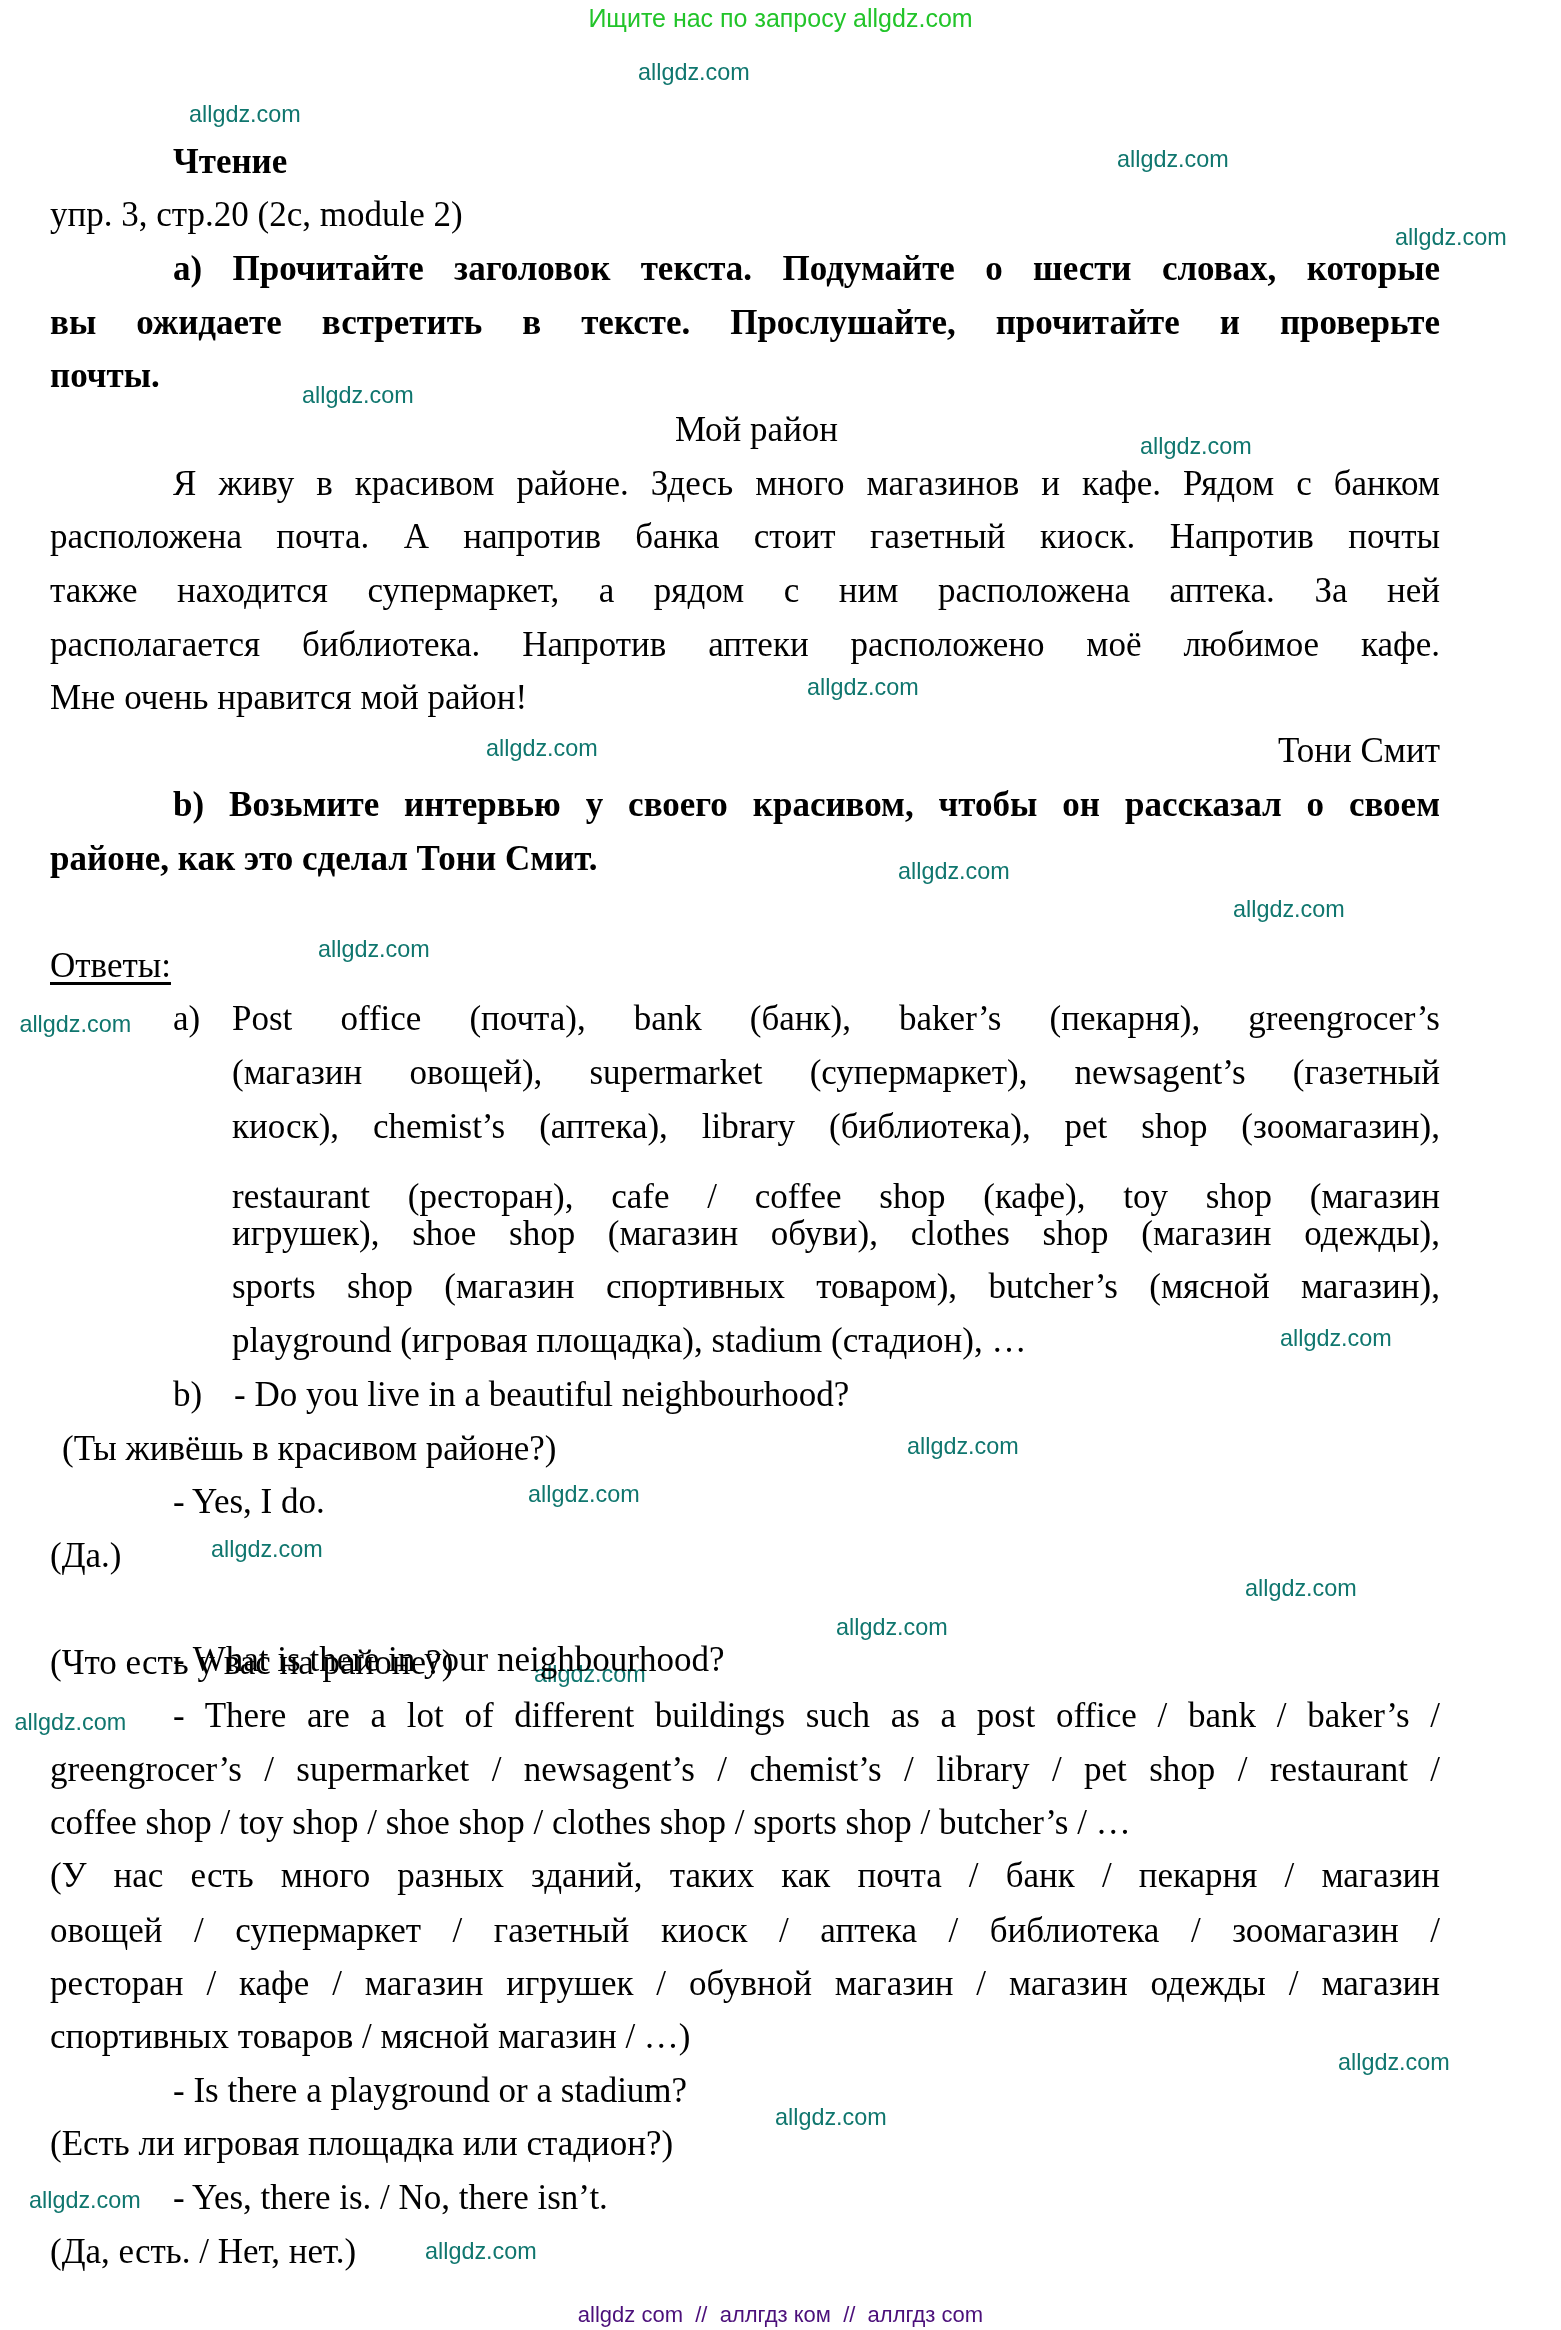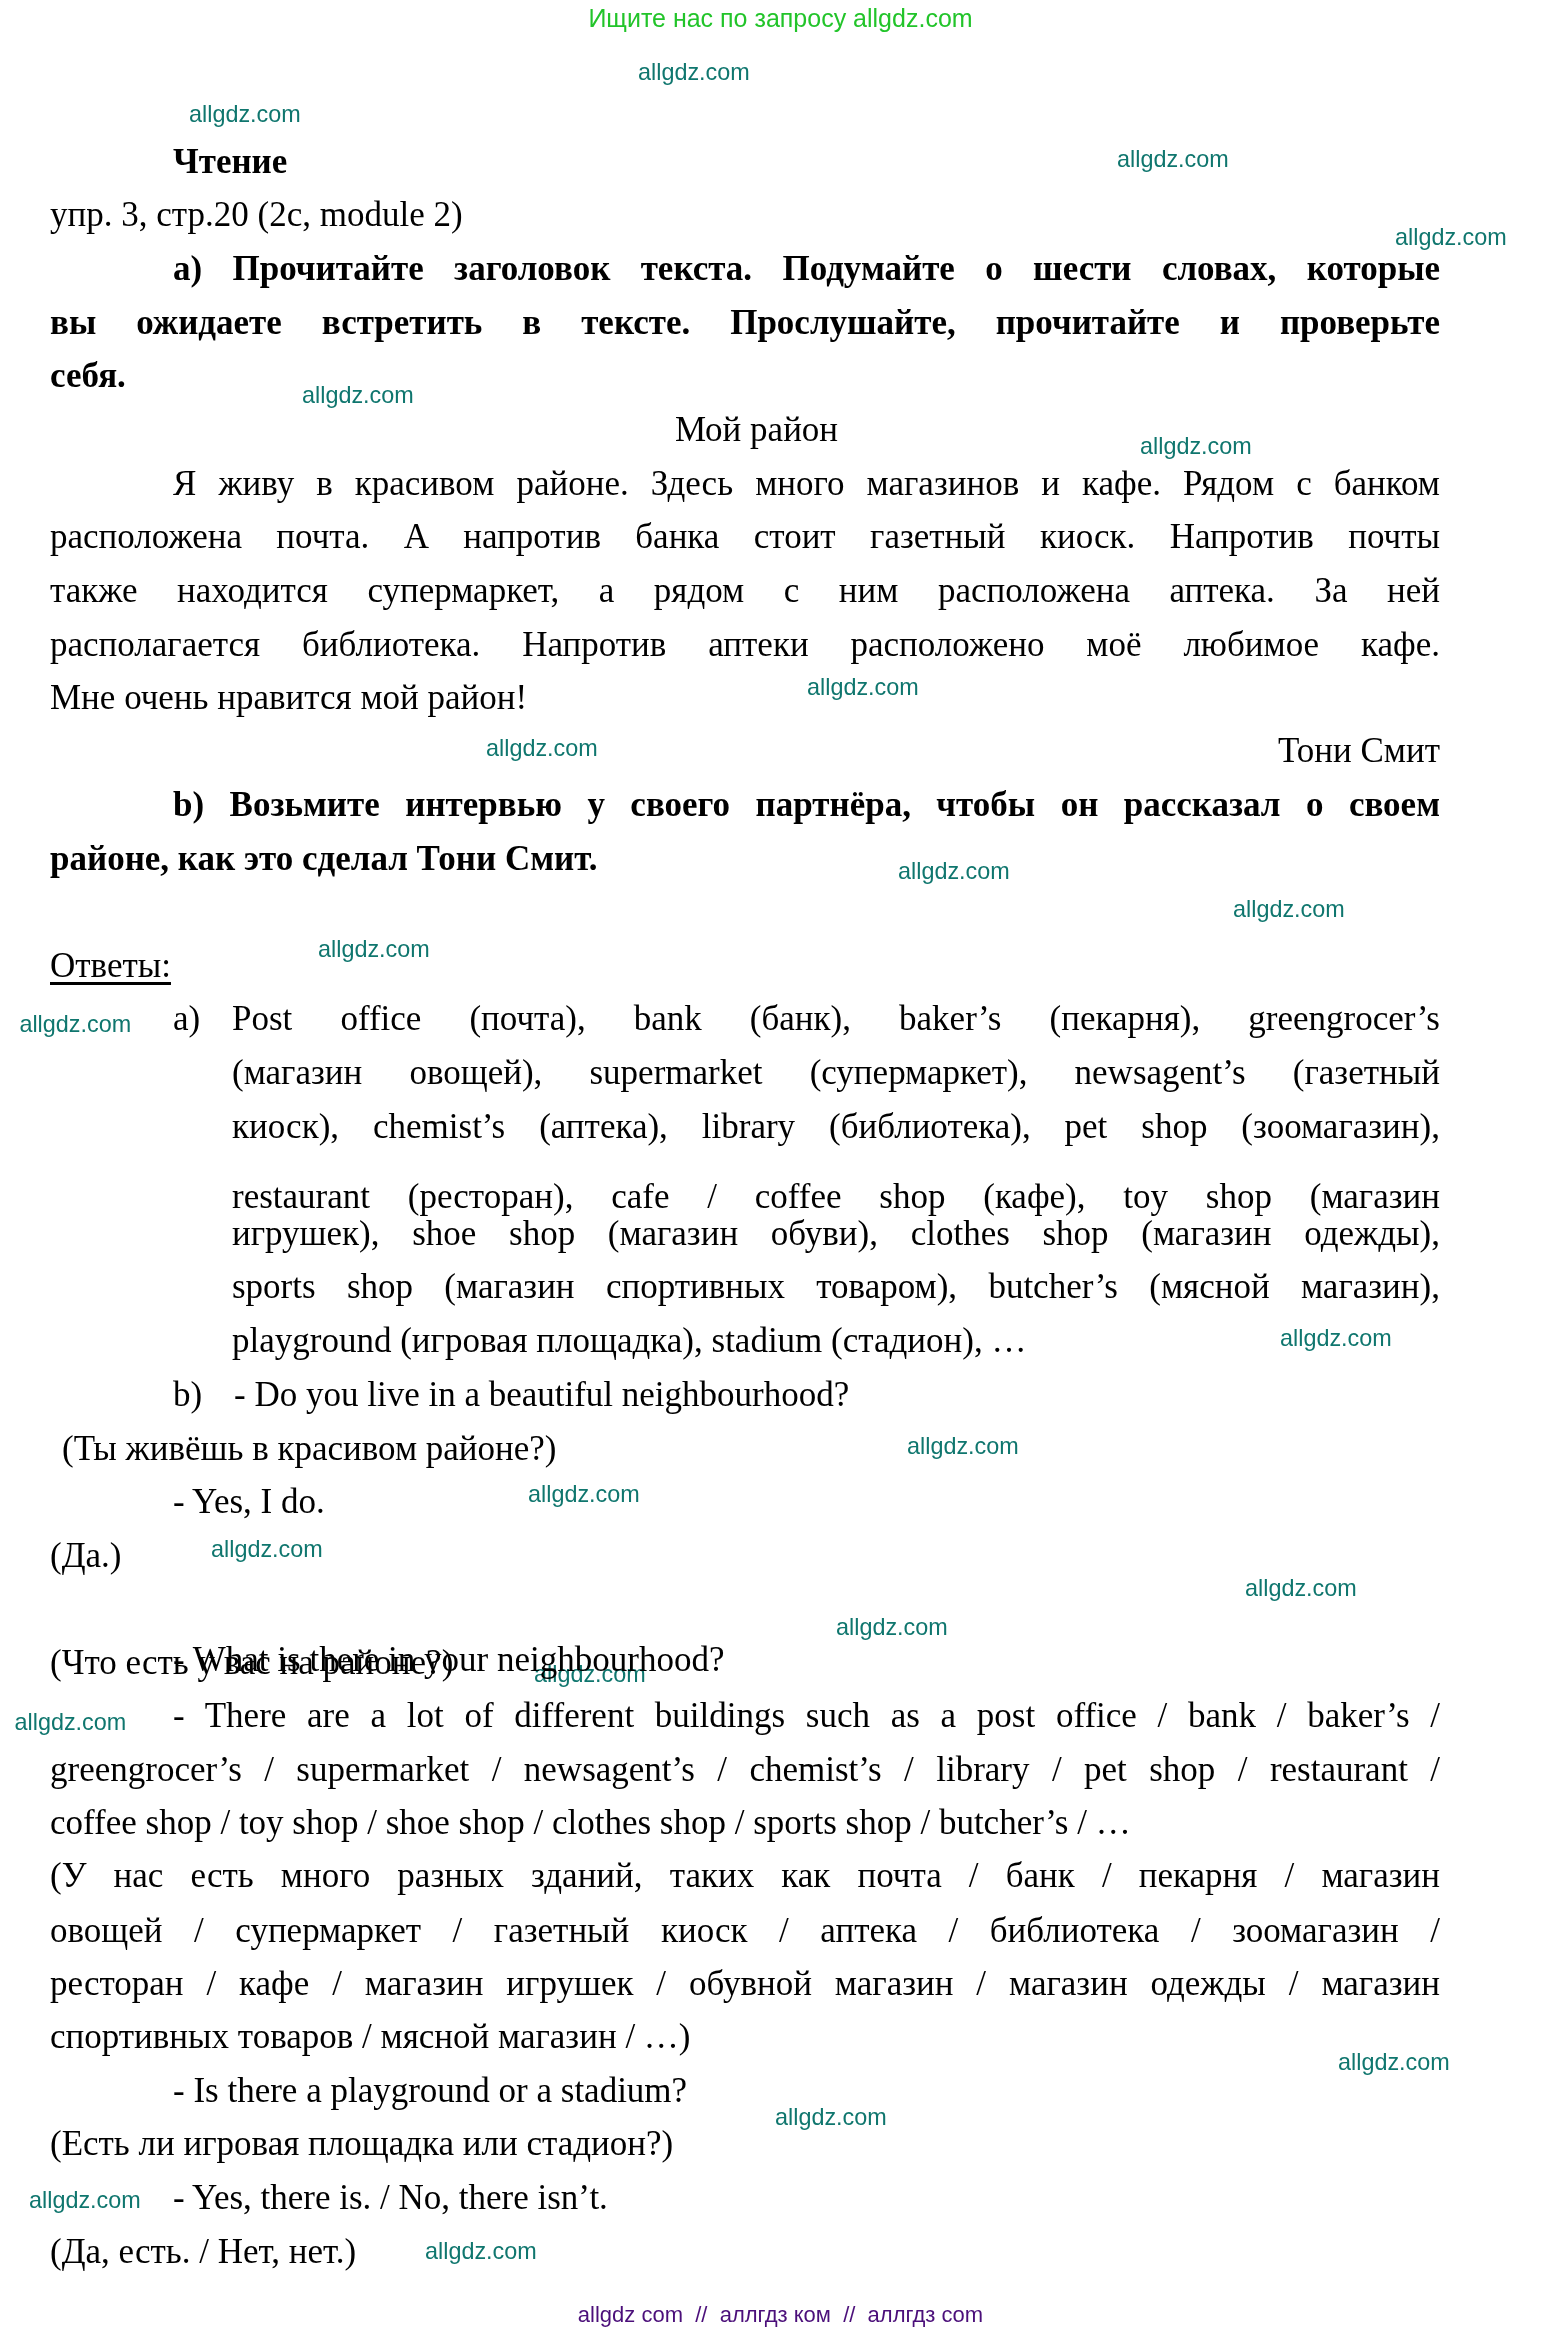--- a/index.html
+++ b/index.html
@@ -65,31 +65,31 @@
 <div class="wm" style="left:1338px;top:2049px;">allgdz.com</div>
 <div class="wm" style="left:775px;top:2104px;">allgdz.com</div>
 <div class="wm" style="left:29px;top:2187px;">allgdz.com</div>
 <div class="wm" style="left:425px;top:2238px;">allgdz.com</div>
 
 <div class="line b" style="left:173px;top:142px;">Чтение</div>
 <div class="line" style="left:50px;top:195px;">упр. 3, стр.20 (2c, module 2)</div>
 
 <div class="just b" style="top:249px;left:173px;width:1267px;">a) Прочитайте заголовок текста. Подумайте о шести словах, которые</div>
 <div class="just b" style="top:303px;">вы ожидаете встретить в тексте. Прослушайте, прочитайте и проверьте</div>
-<div class="line b" style="left:50px;top:356px;">себя.</div>
+<div class="line b" style="left:50px;top:356px;">почты.</div>
 
 <div class="center" style="top:410px;left:-24px;">Мой район</div>
 <div class="just" style="top:464px;left:173px;width:1267px;">Я живу в красивом районе. Здесь много магазинов и кафе. Рядом с банком</div>
 <div class="just" style="top:517px;">расположена почта. А напротив банка стоит газетный киоск. Напротив почты</div>
 <div class="just" style="top:571px;">также находится супермаркет, а рядом с ним расположена аптека. За ней</div>
 <div class="just" style="top:625px;">располагается библиотека. Напротив аптеки расположено моё любимое кафе.</div>
 <div class="line" style="left:50px;top:678px;">Мне очень нравится мой район!</div>
 <div class="right" style="top:731px;">Тони Смит</div>
 
-<div class="just b" style="top:785px;left:173px;width:1267px;">b) Возьмите интервью у своего партнёра, чтобы он рассказал о своем</div>
+<div class="just b" style="top:785px;left:173px;width:1267px;">b) Возьмите интервью у своего красивом, чтобы он рассказал о своем</div>
 <div class="line b" style="left:50px;top:839px;">районе, как это сделал Тони Смит.</div>
 
 <div class="line u" style="left:50px;top:946px;">Ответы:</div>
 
 <div class="line" style="left:173px;top:999px;">a)</div>
 <div class="just justin" style="top:999px;">Post office (почта), bank (банк), baker’s (пекарня), greengrocer’s</div>
 <div class="just justin" style="top:1053px;">(магазин овощей), supermarket (супермаркет), newsagent’s (газетный</div>
 <div class="just justin" style="top:1107px;">киоск), chemist’s (аптека), library (библиотека), pet shop (зоомагазин),</div>
 <div class="just justin" style="top:1161px;margin-top:16px;">restaurant (ресторан), cafe / coffee shop (кафе), toy shop (магазин</div>
 <div class="just justin" style="top:1214px;">игрушек), shoe shop (магазин обуви), clothes shop (магазин одежды),</div>

